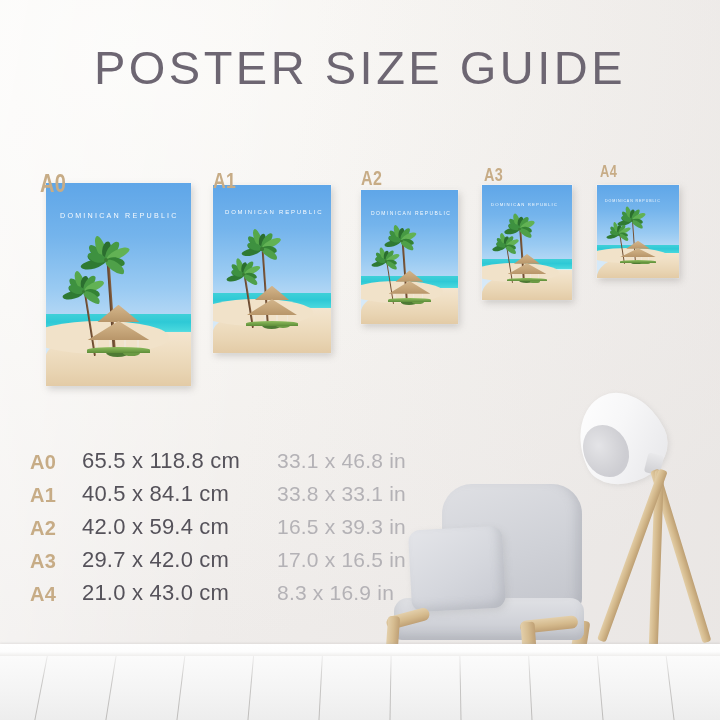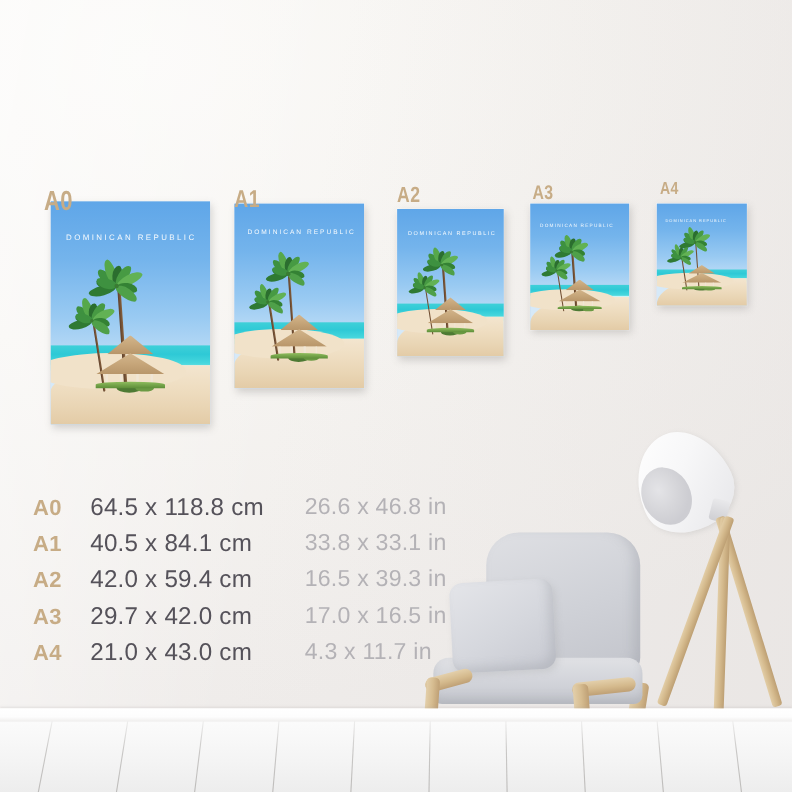--- a/index.html
+++ b/index.html
@@ -184,20 +184,21 @@
   }
 </style>
 </head>
 <body>
 
 <div id="root">
 
   <div class="wall"></div>
   <div class="wall-sheen"></div>
 
+  <div class="title">POSTER SIZE GUIDE</div>
 
   <div id="poster-row">
       <div class="poster" style="left:46px;top:183px;width:145px;height:203px;">
         <div class="sky"></div>
         <div class="sea" style="top:130.935px;height:23.345000000000002px;"></div>
         <div class="sea-foam" style="top:149.1441px;height:7.937300000000001px;"></div>
         <div class="sand" style="top:149.20499999999998px;height:53.795000000000016px;"></div>
         <div class="sand-edge" style="left:-14.5px;top:138.04px;width:137.75px;height:32.480000000000004px;"></div>
         <div style="position:absolute;left:0;top:0;width:100%;height:100%;">
           <div class="trunk" style="left:66.7px;top:77.13999999999997px;width:2.6px;height:93.38000000000001px;transform:rotate(-4deg);background:linear-gradient(90deg,#5d3f2a,#8a6340);"></div>
@@ -411,42 +412,42 @@
         <div class="bush lt" style="left:43.46px;top:76.539px;width:9.84px;height:2.79px;"></div>
         <div class="grass" style="left:22.96px;top:75.237px;width:36.08px;height:2.604px;background:linear-gradient(180deg,#8fbd5e,#5d8d38);"></div>
         <div class="poster-title" style="left:8px;top:14px;font-size:3.6px;letter-spacing:0.9px;">DOMINICAN REPUBLIC</div>
       </div>
       <div class="sz-label" style="left:600px;top:164px;font-size:16px;">A4</div>
     </div>
 
   <div class="legend">
       <div class="lrow">
         <div class="code">A0</div>
-        <div class="cm">64.5 x 118.8 cm</div>
-        <div class="inch">26.6 x 46.8 in</div>
+        <div class="cm">65.5 x 118.8 cm</div>
+        <div class="inch">33.1 x 46.8 in</div>
       </div>
       <div class="lrow">
         <div class="code">A1</div>
         <div class="cm">40.5 x 84.1 cm</div>
         <div class="inch">33.8 x 33.1 in</div>
       </div>
       <div class="lrow">
         <div class="code">A2</div>
         <div class="cm">42.0 x 59.4 cm</div>
         <div class="inch">16.5 x 39.3 in</div>
       </div>
       <div class="lrow">
         <div class="code">A3</div>
         <div class="cm">29.7 x 42.0 cm</div>
         <div class="inch">17.0 x 16.5 in</div>
       </div>
       <div class="lrow">
         <div class="code">A4</div>
         <div class="cm">21.0 x 43.0 cm</div>
-        <div class="inch">4.3 x 11.7 in</div>
+        <div class="inch">8.3 x 16.9 in</div>
       </div>
     </div>
 
   <div class="chair">
     <div class="leg" style="left:196px;top:150px;width:15px;height:96px;transform:rotate(9deg);"></div>
     <div class="chair-backrest"></div>
     <div class="chair-seat"></div>
     <div class="pillow"></div>
     <div class="arm" style="left:14px;top:142px;width:44px;transform:rotate(-15deg);"></div>
     <div class="arm" style="left:148px;top:148px;width:58px;transform:rotate(-6deg);"></div>

